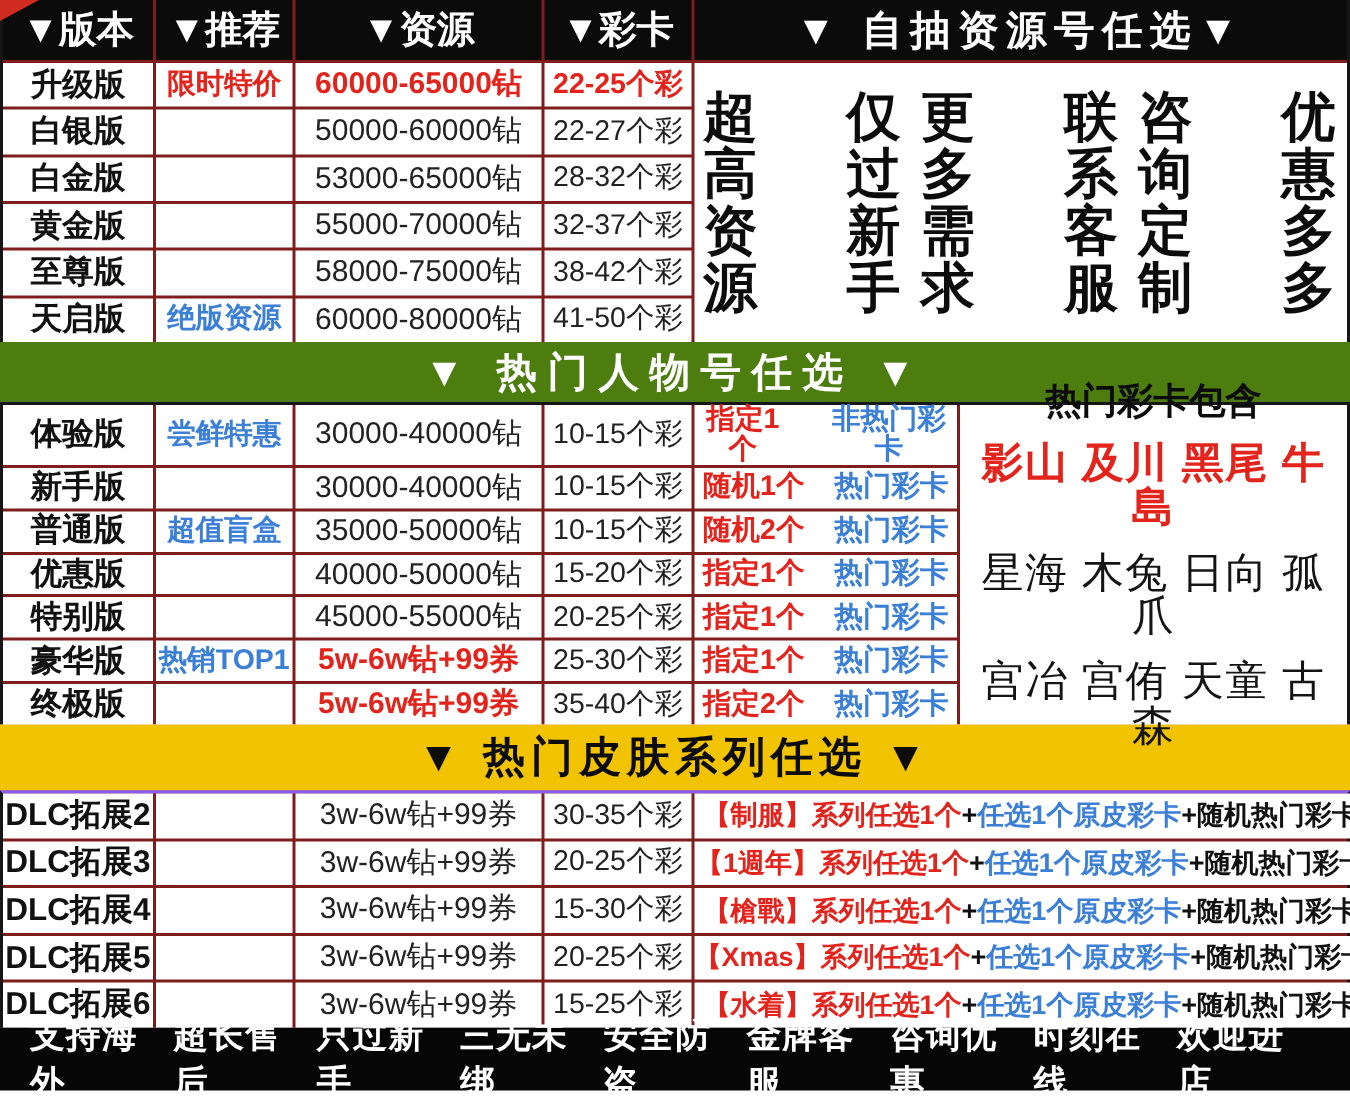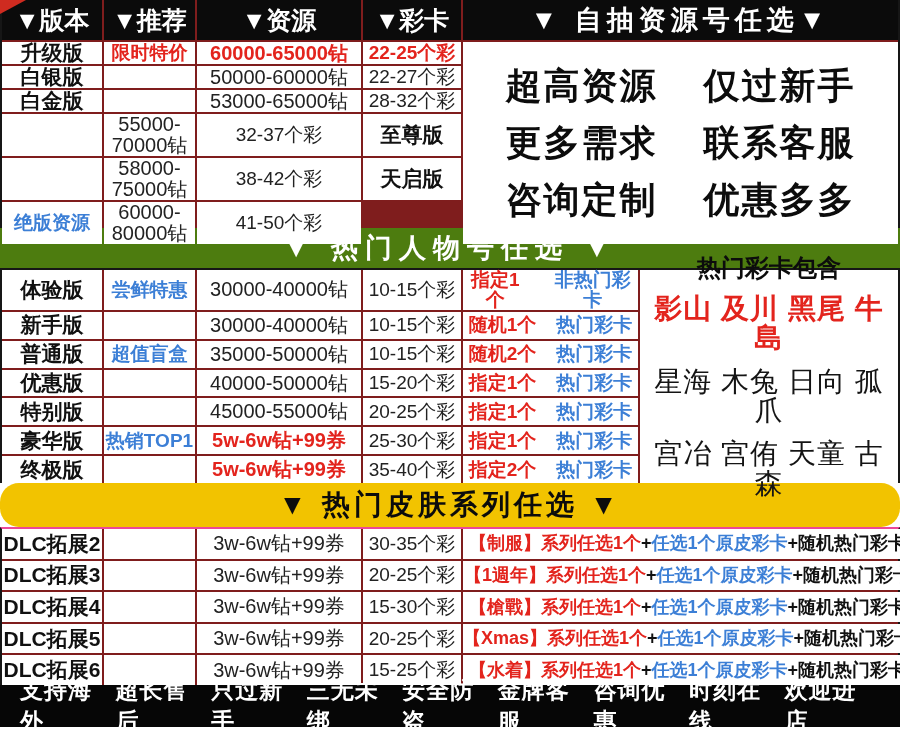--- a/index.html
+++ b/index.html
@@ -8,43 +8,43 @@
 
   
   .corner{position:absolute;left:0;top:0;width:0;height:0;
     border-top:14px solid #cf2b20;border-right:26px solid transparent;z-index:5;}
 
   
   .grid{display:grid;gap:2px;background:#7f1d1d;box-sizing:border-box;
     border-left:2px solid #161616;border-right:2px solid #161616;}
   .grid-top{grid-template-columns:100px 91px 164px 98px 1fr;grid-template-rows:40px repeat(6,1fr);height:228px;}
   .grid-mid{grid-template-columns:100px 91px 164px 98px 175px 1fr;grid-template-rows:repeat(7,1fr);height:215px;border-top:2px solid #161616;}
-  .grid-dlc{grid-template-columns:100px 91px 164px 98px 1fr;grid-template-rows:repeat(5,1fr);height:158px;border-top:2px solid #ec4899;}
+  .grid-dlc{grid-template-columns:100px 91px 164px 98px 1fr;grid-template-rows:repeat(5,1fr);height:158px;border-top:2px solid #8b5cf6;}
 
   .cell{background:#ffffff;display:flex;align-items:center;justify-content:center;
     text-align:center;line-height:1.05;}
   .hc{background:#0b0b0b;color:#ffffff;font-weight:800;font-size:25px;}
   .right-title{font-size:27px;letter-spacing:5px;}
 
   .name{font-weight:800;font-size:21px;color:#111;}
   .tag{font-weight:800;font-size:19px;}
   .price{font-size:20px;color:#222;}
   .cards{font-size:19px;color:#222;}
   .red{color:#e3241d;}
   .blue{color:#3c7fd6;}
   .bold{font-weight:800;}
 
   
-  .promo{grid-column:5;grid-row:2/8;flex-direction:column;justify-content:space-evenly;padding:6px 0;}
+  .promo{grid-column:5;grid-row:2/8;flex-direction:row;justify-content:space-evenly;padding:6px 0;}
   .promo-line{display:flex;gap:46px;font-size:36px;font-weight:900;color:#0c0c0c;letter-spacing:2px;}
 
   
   .band{height:40px;display:flex;align-items:center;justify-content:center;font-weight:900;}
   .band-green{background:#4d7c0f;color:#ffffff;font-size:27px;letter-spacing:7px;}
-  .band-yellow{height:44px;background:#f2c300;color:#0c0c0c;font-size:28px;letter-spacing:4px;border-radius:19px;}
+  .band-yellow{height:44px;background:#f2c300;color:#0c0c0c;font-size:28px;letter-spacing:4px;}
 
   
   .pick-cell{gap:20px;font-size:19px;font-weight:800;}
 
   
   .panel{grid-column:6;grid-row:1/8;flex-direction:column;justify-content:center;gap:14px;padding:4px 0;}
   .panel-title{font-size:24px;font-weight:800;color:#0c0c0c;}
   .panel-hot{font-size:28px;font-weight:800;color:#e3241d;letter-spacing:1px;}
   .panel-line{font-size:28px;font-weight:500;color:#141414;letter-spacing:1px;}
 
@@ -76,20 +76,21 @@
     <div class="cell name">白银版</div>
     <div class="cell tag"></div>
     <div class="cell price">50000-60000钻</div>
     <div class="cell cards">22-27个彩</div>
 
     <div class="cell name">白金版</div>
     <div class="cell tag"></div>
     <div class="cell price">53000-65000钻</div>
     <div class="cell cards">28-32个彩</div>
 
+    <div class="cell name">黄金版</div>
     <div class="cell tag"></div>
     <div class="cell price">55000-70000钻</div>
     <div class="cell cards">32-37个彩</div>
 
     <div class="cell name">至尊版</div>
     <div class="cell tag"></div>
     <div class="cell price">58000-75000钻</div>
     <div class="cell cards">38-42个彩</div>
 
     <div class="cell name">天启版</div>

